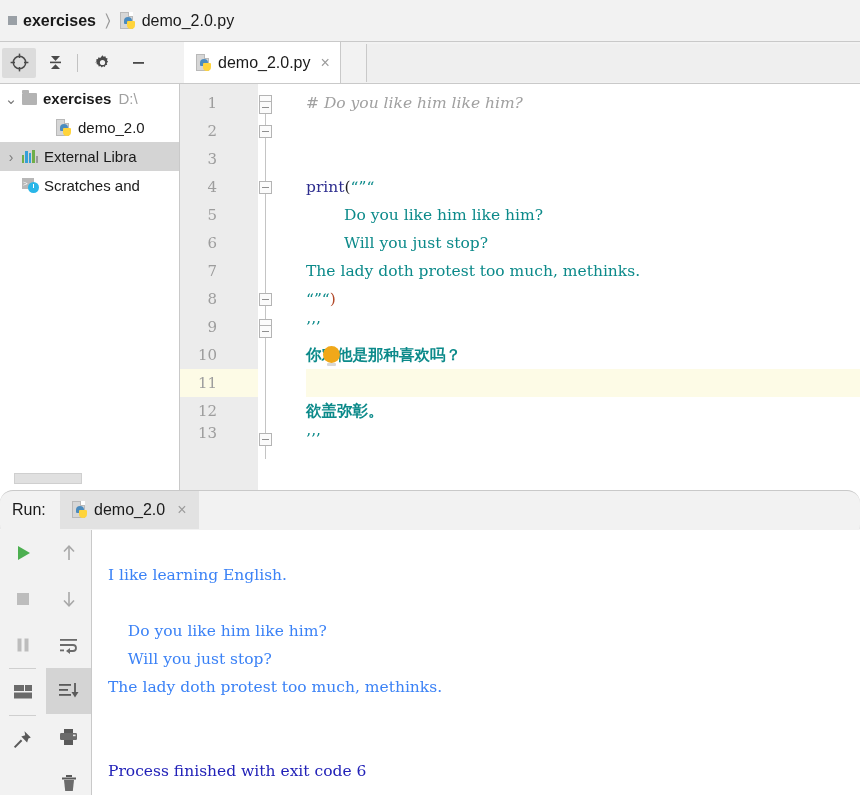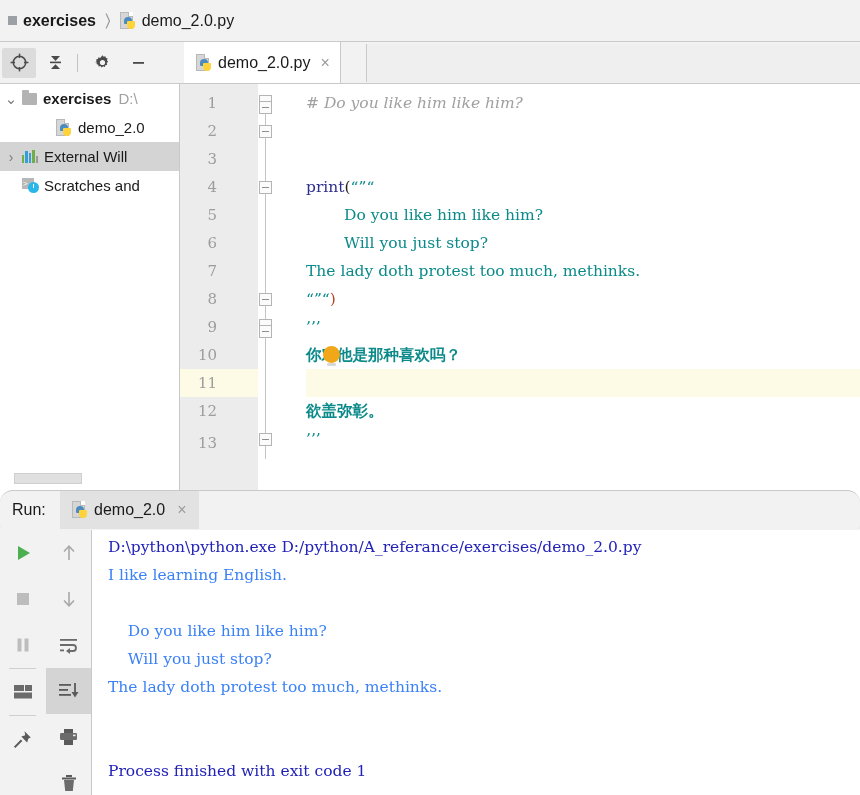--- a/index.html
+++ b/index.html
@@ -239,21 +239,21 @@
           <span class="tw">
             <span class="chev" style="font-size: 14px;">›</span>
           </span>
           <span class="libicon">
             <i style="background: rgb(111, 174, 74); height: 8px;"></i>
             <i style="background: rgb(53, 160, 216); height: 12px;"></i>
             <i style="background: rgb(53, 160, 216); height: 10px;"></i>
             <i style="background: rgb(111, 174, 74); height: 13px;"></i>
             <i style="background: rgb(154, 154, 154); height: 7px;"></i>
           </span>
-          <span class="tree-name">External Will</span>
+          <span class="tree-name">External Libra</span>
         </div>
         <div class="tree-row" style="padding-left: 0px;">
           <span class="tw"></span>
           <span class="scricon">
             <span class="sq"></span>
             <span class="ar">&gt;</span>
             <span class="clk"></span>
           </span>
           <span class="tree-name">Scratches and</span>
         </div>
@@ -269,21 +269,21 @@
         <div class="gutter-line" style="top: 89px;">4</div>
         <div class="gutter-line" style="top: 117px;">5</div>
         <div class="gutter-line" style="top: 145px;">6</div>
         <div class="gutter-line" style="top: 173px;">7</div>
         <div class="gutter-line" style="top: 201px;">8</div>
         <div class="gutter-line" style="top: 229px;">9</div>
         <div class="gutter-line" style="top: 257px;">10</div>
         <div class="hl-row" style="top: 285px; width: 78px; left: 0px;"></div>
         <div class="gutter-line" style="top: 285px;">11</div>
         <div class="gutter-line" style="top: 313px;">12</div>
-        <div class="gutter-line" style="top: 345px;">13</div>
+        <div class="gutter-line" style="top: 335px;">13</div>
       </div>
     <div class="fold-col">
         <div class="foldline" style="top: 11px; height: 84px;"></div>
         <div class="foldline" style="top: 95px; height: 140px;"></div>
         <div class="foldline" style="top: 235px; height: 140px;"></div>
         <div class="foldcap top" style="top: 11px;"></div>
         <div class="foldbox" style="top: 17px;"></div>
         <div class="foldbox" style="top: 41px;"></div>
         <div class="foldbox" style="top: 97px;"></div>
         <div class="foldbox" style="top: 209px;"></div>
@@ -398,22 +398,21 @@
           <svg width="20" height="20" viewBox="0 0 20 20">
             <rect x="7" y="2" width="6" height="2" fill="#5a5a5a"></rect>
             <rect x="3" y="4.5" width="14" height="2" fill="#5a5a5a"></rect>
             <path d="M5 7h10l-1.2 11H6.2z" fill="#6b6b6b"></path>
           </svg>
         </div>
       </div>
     </div>
 
     <div class="console">
-        <div class="cline blue" style="top: 8px;">D:\python\python.exe D:/python/A_referance/exercises/demo_2.0.py</div>
         <div class="cline black" style="top: 36px;">I like learning English.</div>
         <div class="cline black" style="top: 92px;">    Do you like him like him?</div>
         <div class="cline black" style="top: 120px;">    Will you just stop?</div>
         <div class="cline black" style="top: 148px;">The lady doth protest too much, methinks.</div>
-        <div class="cline blue" style="top: 232px;">Process finished with exit code 1</div>
+        <div class="cline blue" style="top: 232px;">Process finished with exit code 6</div>
       </div>
   </div>
 
 </div>
 
 </body></html>

